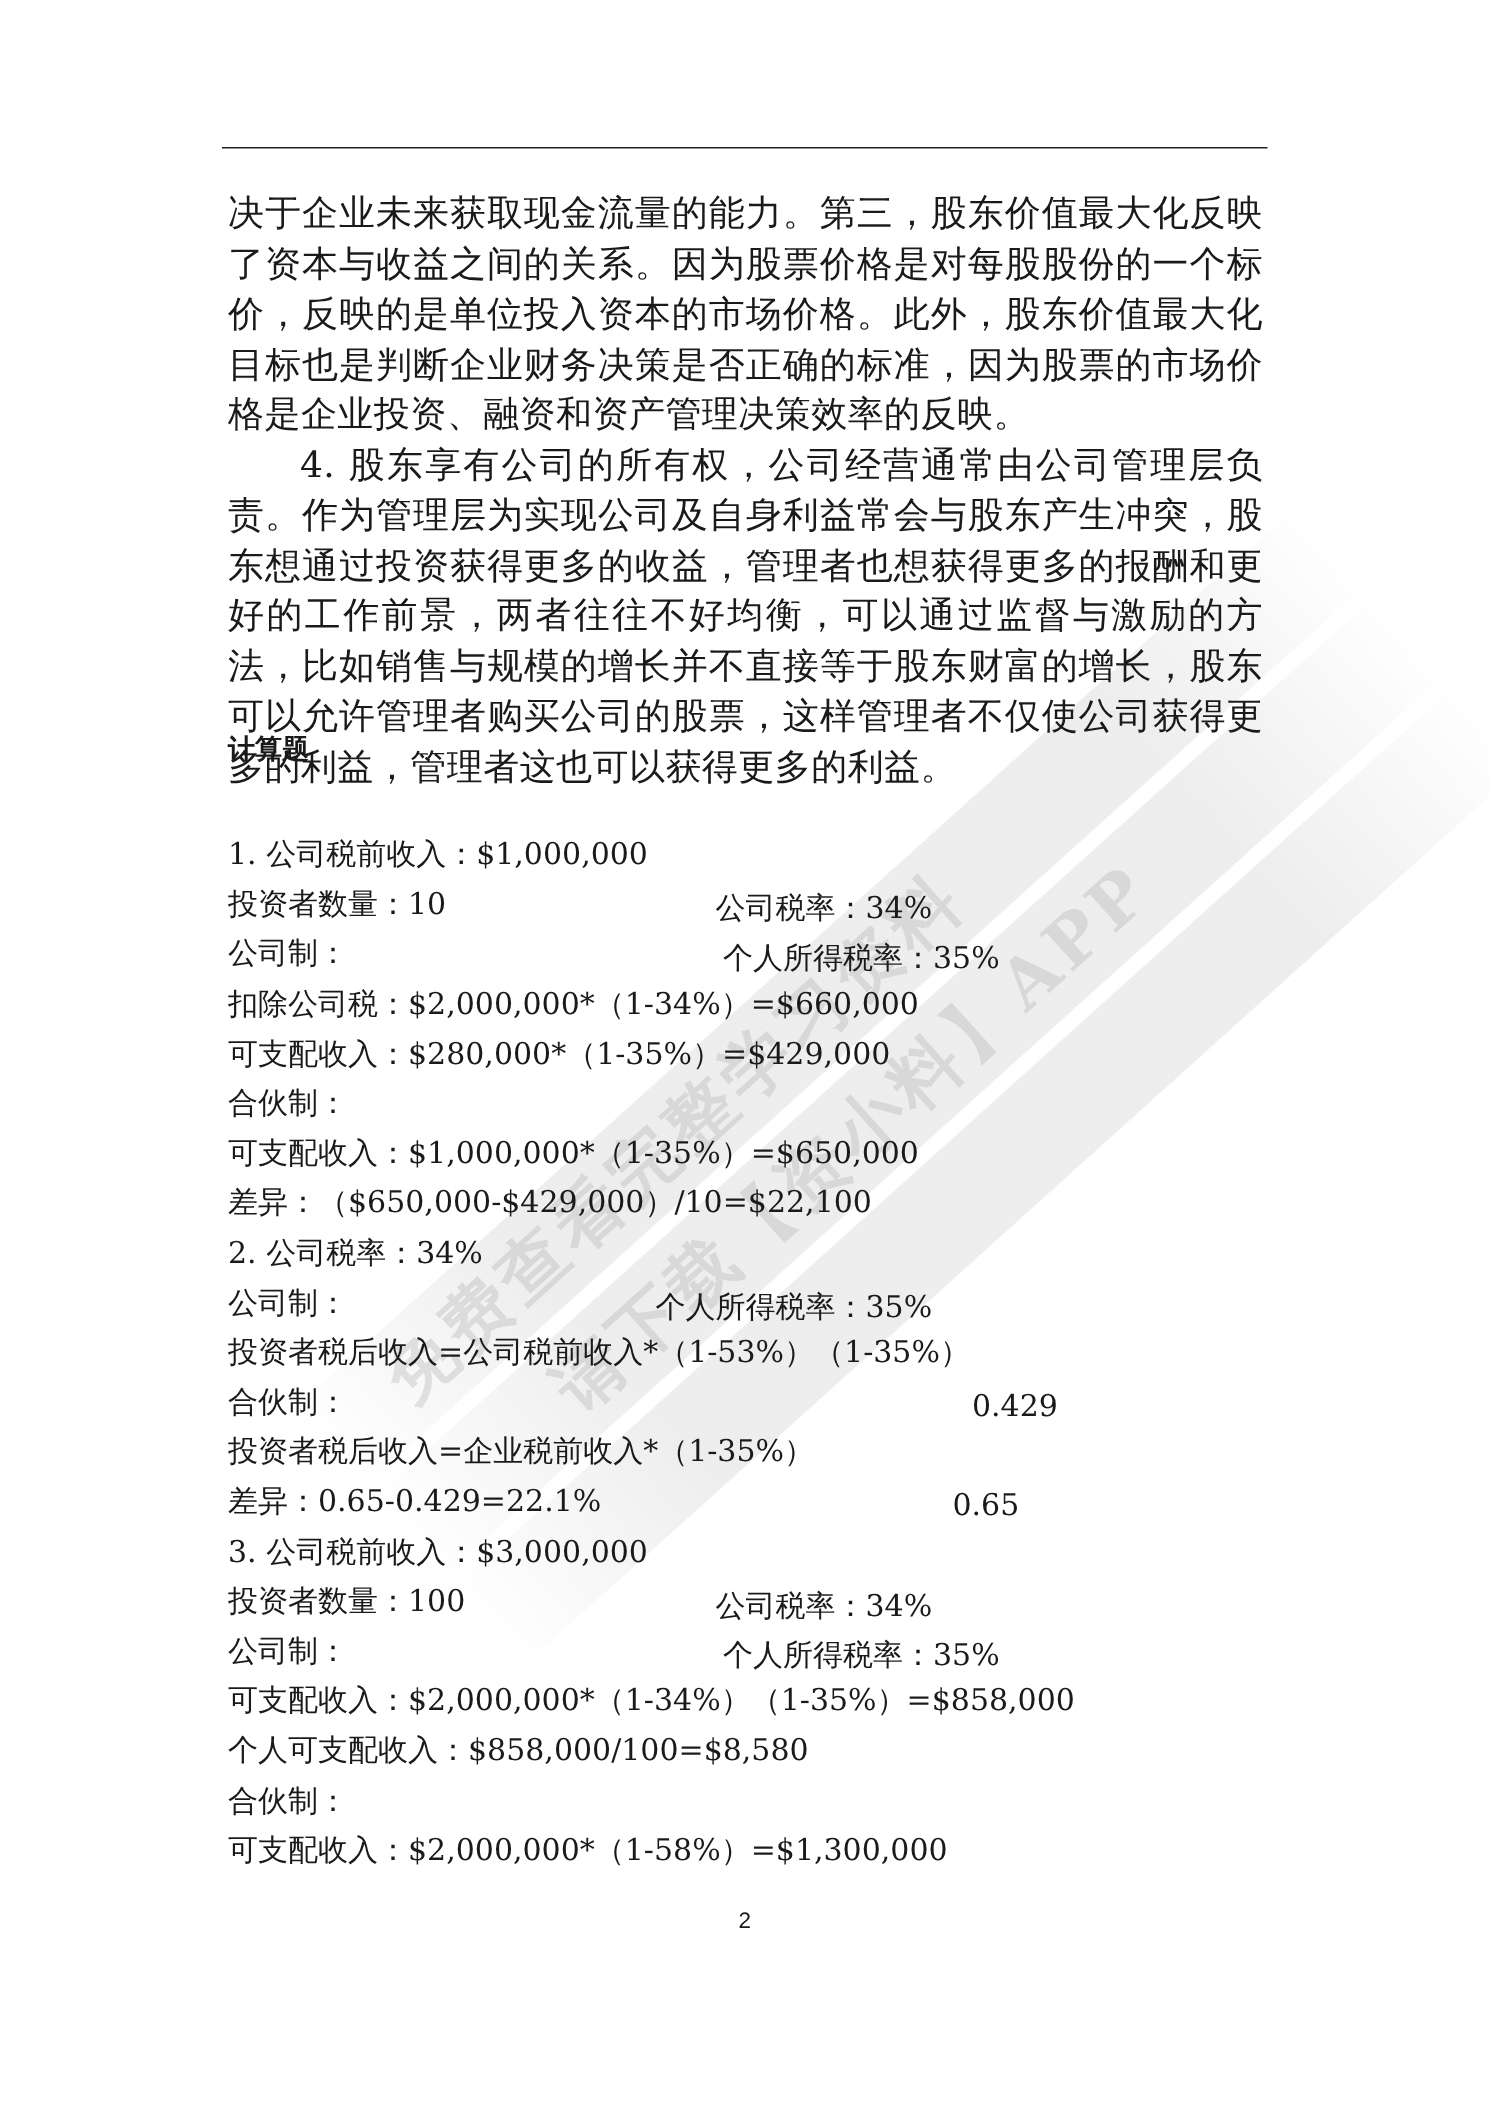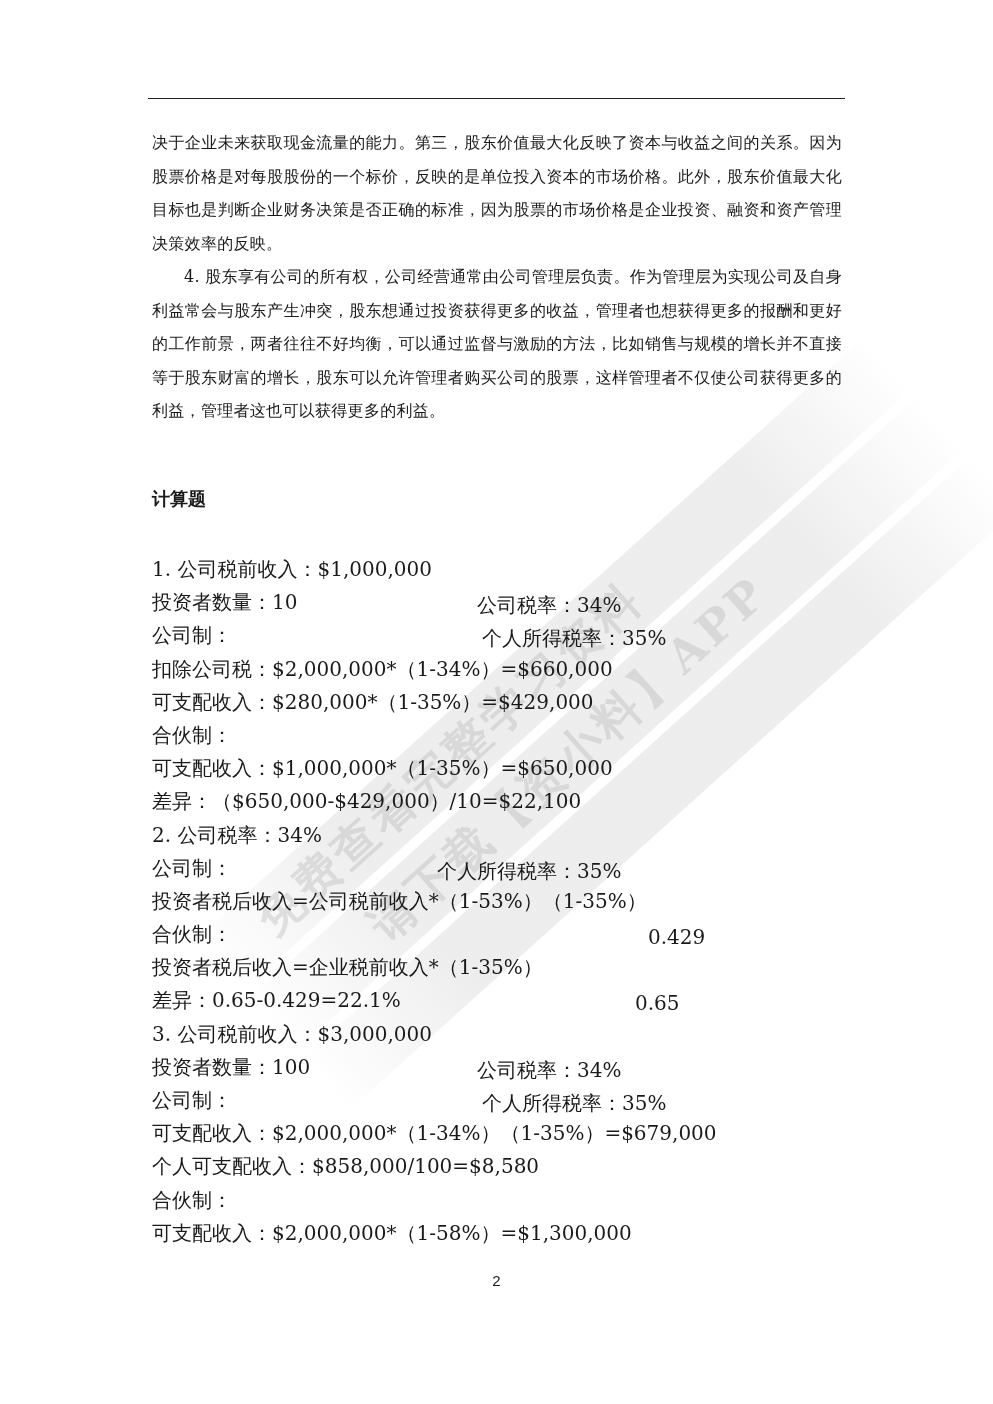--- a/index.html
+++ b/index.html
@@ -5,21 +5,21 @@
   html, body { margin:0; padding:0; background:#ffffff; }
   body { width:993px; height:1404px; position:relative; overflow:hidden;
          font-family:"DejaVu Serif","Liberation Serif",serif; color:#1a1a1a; }
   .watermark { position:absolute; left:180px; top:300px; width:900px; height:900px;
                transform:rotate(-42deg); transform-origin:center; pointer-events:none; z-index:0; }
   .wm-band { position:absolute; left:0; width:900px; height:70px;
              background:linear-gradient(90deg, rgba(200,200,200,0) 0%, rgba(205,205,205,0.35) 20%, rgba(205,205,205,0.35) 80%, rgba(200,200,200,0) 100%); }
   .wm-text { position:absolute; left:60px; font-size:46px; font-weight:bold; color:rgba(170,170,170,0.32); letter-spacing:4px; white-space:nowrap; }
   .header-rule { position:absolute; left:148px; top:98px; width:697px; height:0; border-top:1.5px solid #222; z-index:1; }
   .content { position:absolute; left:152px; top:126px; width:690px; z-index:2; }
-  .para { font-size:16px; line-height:33.5px; margin:0; text-align:justify; letter-spacing:0.3px; }
+  .para { font-size:24px; line-height:33.5px; margin:0; text-align:justify; letter-spacing:0.3px; }
   .para.indent { text-indent:2em; }
   .section-title { font-family:"DejaVu Sans","Liberation Sans",sans-serif; font-weight:bold; font-size:18px; margin:0; position:absolute; left:152px; top:487px; }
   .calc { position:absolute; left:152px; top:553px; width:690px; z-index:2; }
   .line { font-size:20px; height:33.2px; line-height:33.2px; white-space:nowrap; position:relative; }
   .line .right { position:absolute;margin-top:36px; }
   .page-number { position:absolute; left:0; width:993px; text-align:center; top:1272px; font-family:"Liberation Sans",sans-serif; font-size:15px; }
 </style>
 </head>
 <body>
 
@@ -51,19 +51,19 @@
     <div class="line"><span>差异：（$650,000-$429,000）/10=$22,100</span></div>
     <div class="line"><span>2. 公司税率：34%</span><span class="right" style="left: 285px;">个人所得税率：35%</span></div>
     <div class="line"><span>公司制：</span></div>
     <div class="line"><span>投资者税后收入=公司税前收入*（1-53%）（1-35%）</span><span class="right" style="left: 496px;">0.429</span></div>
     <div class="line"><span>合伙制：</span></div>
     <div class="line"><span>投资者税后收入=企业税前收入*（1-35%）</span><span class="right" style="left: 483px;">0.65</span></div>
     <div class="line"><span>差异：0.65-0.429=22.1%</span></div>
     <div class="line"><span>3. 公司税前收入：$3,000,000</span><span class="right" style="left: 325px;">公司税率：34%</span></div>
     <div class="line"><span>投资者数量：100</span><span class="right" style="left: 330px;">个人所得税率：35%</span></div>
     <div class="line"><span>公司制：</span></div>
-    <div class="line"><span>可支配收入：$2,000,000*（1-34%）（1-35%）=$679,000</span></div>
+    <div class="line"><span>可支配收入：$2,000,000*（1-34%）（1-35%）=$858,000</span></div>
     <div class="line"><span>个人可支配收入：$858,000/100=$8,580</span></div>
     <div class="line"><span>合伙制：</span></div>
     <div class="line"><span>可支配收入：$2,000,000*（1-58%）=$1,300,000</span></div>
   </div>
 
 <div class="page-number">2</div>
 
 </body></html>

